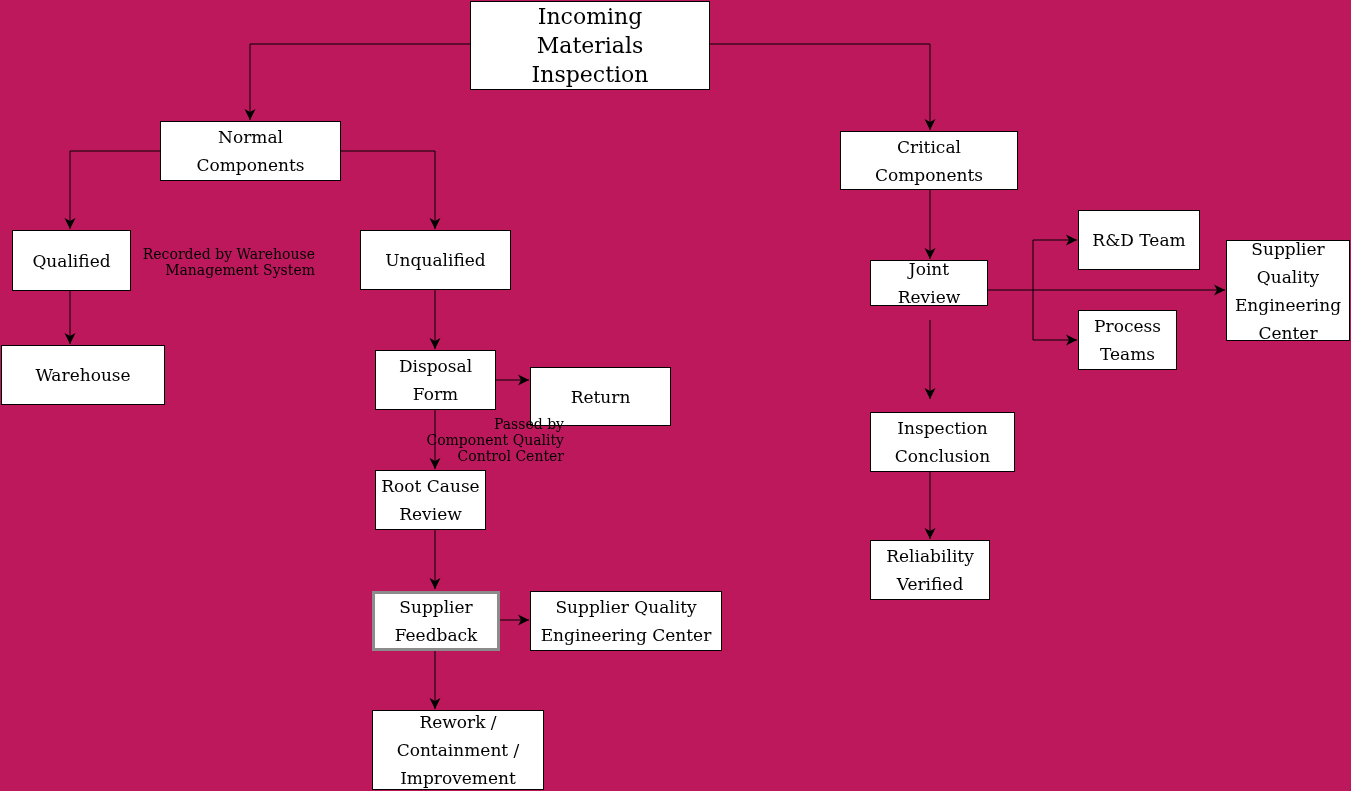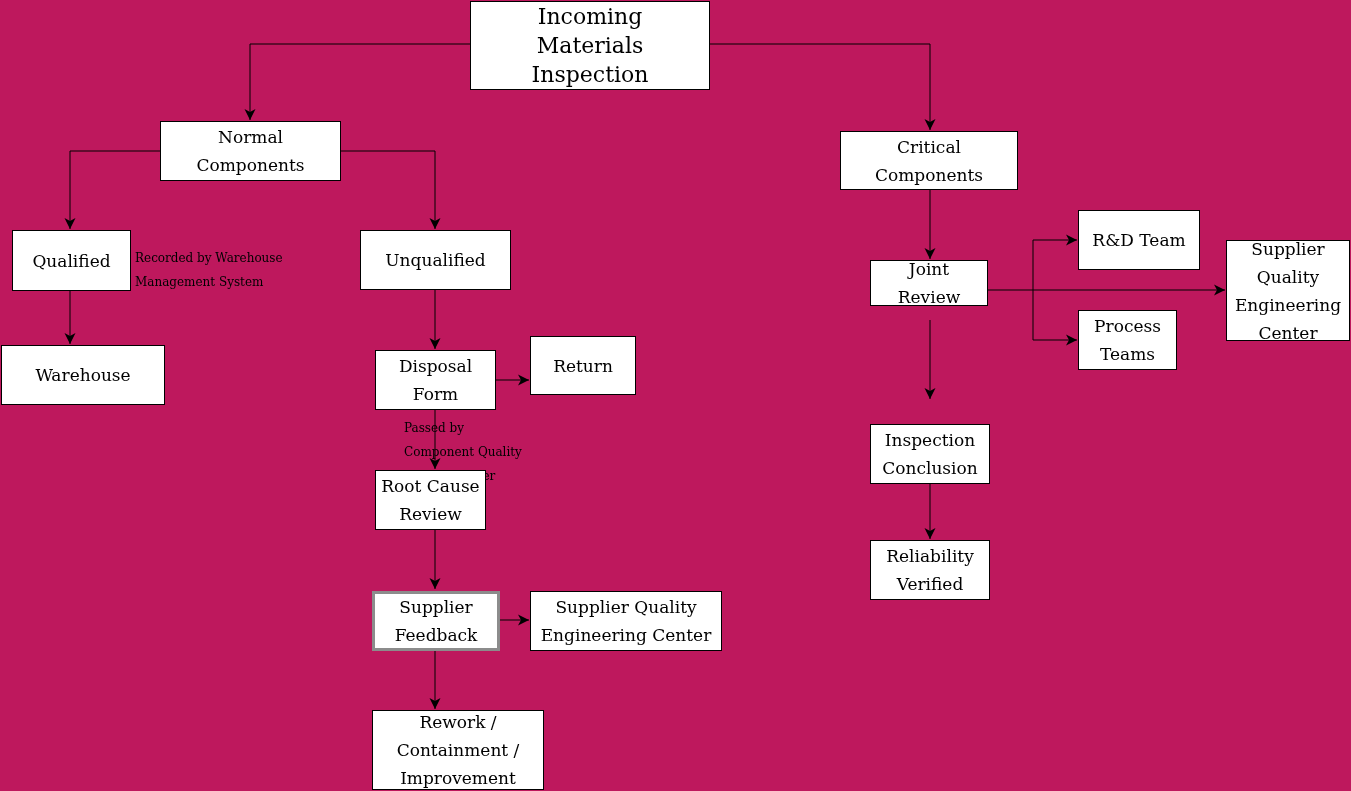--- a/index.html
+++ b/index.html
@@ -28,23 +28,23 @@
   }
   .node.title .nlabel{
     font-size:22px;
     line-height:29px;
   }
   .node.highlight{
     border:3px solid #8c8c8c;
   }
   .annotation{
     position:absolute;
-    text-align:left;
-    font-size:12px;
-    line-height:24px;
+    text-align:right;
+    font-size:14px;
+    line-height:16px;
     white-space:pre-line;
   }
 </style>
 </head>
 <body>
 
 <div id="canvas">
 
   <svg id="edges" xmlns="http://www.w3.org/2000/svg" width="1351" height="791" viewBox="0 0 1351 791">
     <defs>
@@ -99,21 +99,21 @@
 
   <div class="node" style="left:1px;top:345px;width:164px;height:60px">
     <span class="nlabel">Warehouse</span>
   </div>
 
   <div class="node" style="left:375px;top:350px;width:121px;height:60px">
     <span class="nlabel">Disposal
 Form</span>
   </div>
 
-  <div class="node" style="left:530px;top:336px;width:106px;height:59px">
+  <div class="node" style="left:530px;top:367px;width:141px;height:59px">
     <span class="nlabel">Return</span>
   </div>
 
   <div class="annotation" style="left:404px;top:416px;width:160px">Passed by
 Component Quality
 Control Center</div>
 
   <div class="node" style="left:375px;top:470px;width:111px;height:60px">
     <span class="nlabel">Root Cause
 Review</span>
@@ -148,21 +148,21 @@
 Teams</span>
   </div>
 
   <div class="node" style="left:1226px;top:240px;width:124px;height:101px">
     <span class="nlabel">Supplier
 Quality
 Engineering
 Center</span>
   </div>
 
-  <div class="node" style="left:870px;top:424px;width:120px;height:60px">
+  <div class="node" style="left:870px;top:412px;width:145px;height:60px">
     <span class="nlabel">Inspection
 Conclusion</span>
   </div>
 
   <div class="node" style="left:870px;top:540px;width:120px;height:60px">
     <span class="nlabel">Reliability
 Verified</span>
   </div>
 
 </div>

